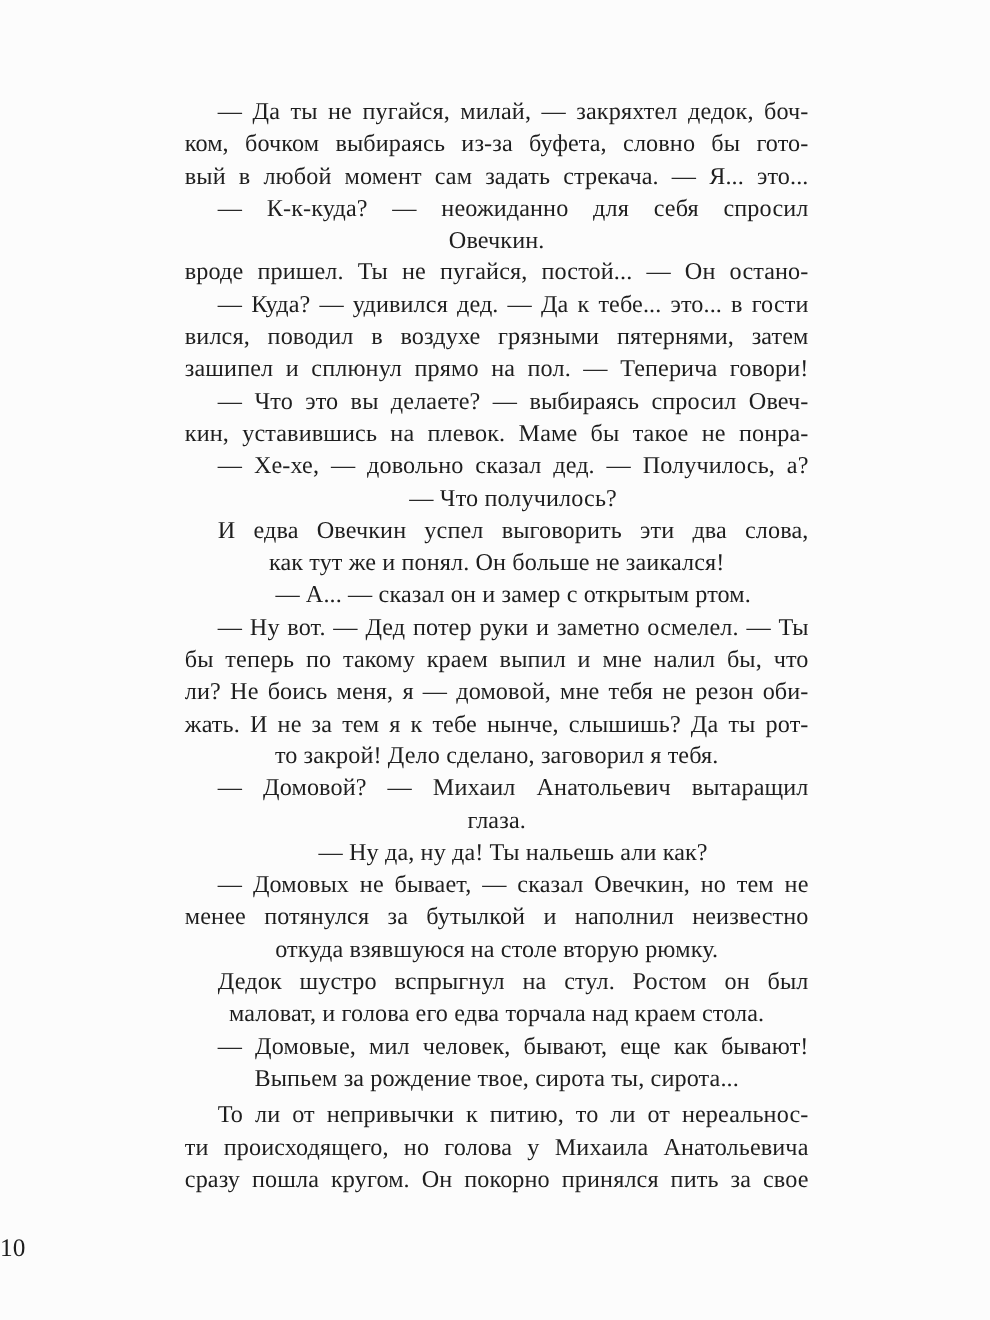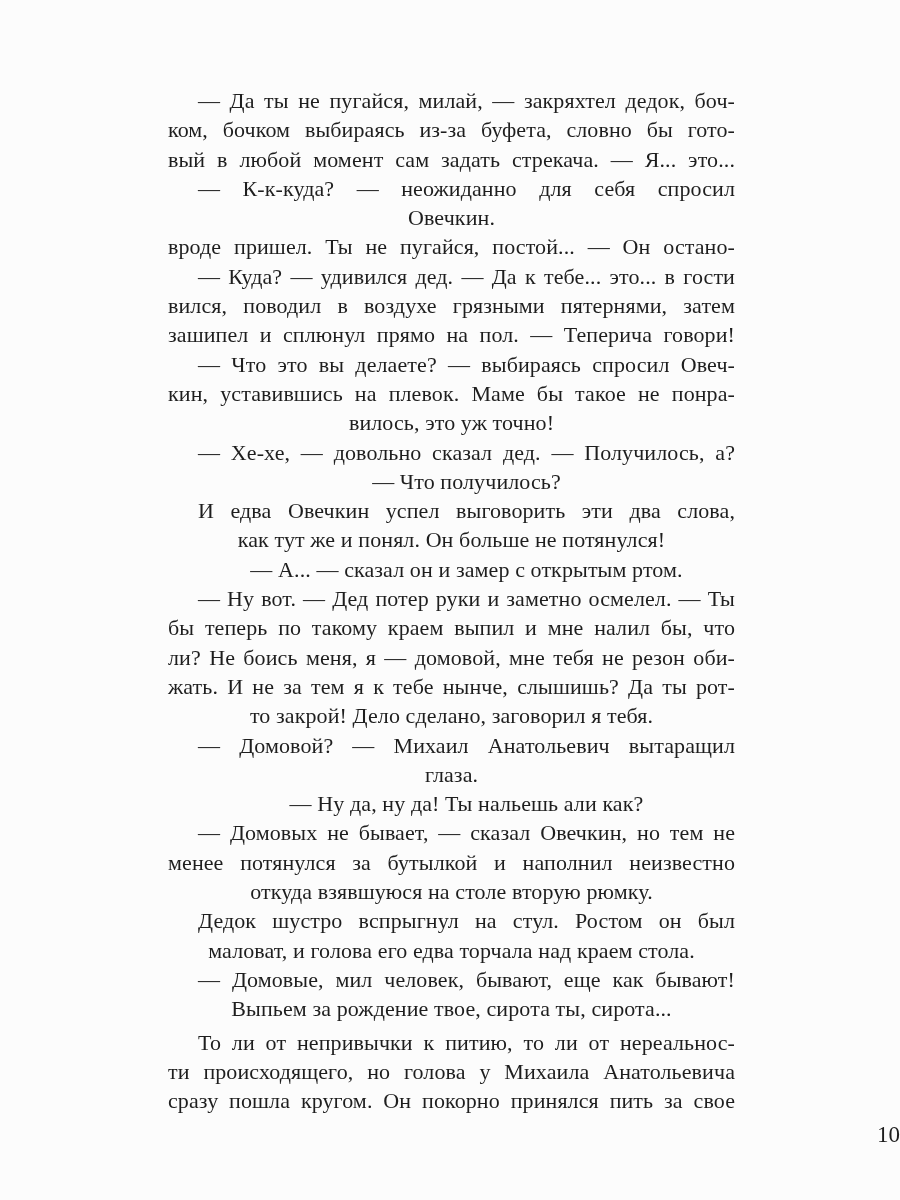--- a/index.html
+++ b/index.html
@@ -50,21 +50,21 @@
     text-align-last: justify;
   }
   .line-l {
     text-align: center;
   }
   .folio {
     position: absolute;
     left: 0;
     top: 1120px;
     width: 900px;
-    text-align: right;
+    text-align: left;
     font-size: 23px;
     line-height: 30px;
     color: #1e1e1e;
   }
 </style>
 </head>
 <body>
 
 <div class="book-page">
   <div class="text-block">
@@ -79,31 +79,30 @@
       </div>
       <div class="paragraph">
         <div class="line line-j">вроде пришел. Ты не пугайся, постой... — Он остано-</div>
         <div class="line line-j indent">— Куда? — удивился дед. — Да к тебе... это... в гости</div>
         <div class="line line-j">вился, поводил в воздухе грязными пятернями, затем</div>
         <div class="line line-j">зашипел и сплюнул прямо на пол. — Теперича говори!</div>
       </div>
       <div class="paragraph">
         <div class="line line-j indent">— Что это вы делаете? — выбираясь спросил Овеч-</div>
         <div class="line line-j">кин, уставившись на плевок. Маме бы такое не понра-</div>
-        <div class="line line-l">вилось, это уж точно!</div>
       </div>
       <div class="paragraph">
         <div class="line line-j indent">— Хе-хе, — довольно сказал дед. — Получилось, а?</div>
       </div>
       <div class="paragraph">
         <div class="line line-l indent">— Что получилось?</div>
       </div>
       <div class="paragraph">
         <div class="line line-j indent">И едва Овечкин успел выговорить эти два слова,</div>
-        <div class="line line-l">как тут же и понял. Он больше не потянулся!</div>
+        <div class="line line-l">как тут же и понял. Он больше не заикался!</div>
       </div>
       <div class="paragraph">
         <div class="line line-l indent">— А... — сказал он и замер с открытым ртом.</div>
       </div>
       <div class="paragraph">
         <div class="line line-j indent">— Ну вот. — Дед потер руки и заметно осмелел. — Ты</div>
         <div class="line line-j">бы теперь по такому краем выпил и мне налил бы, что</div>
         <div class="line line-j">ли? Не боись меня, я — домовой, мне тебя не резон оби-</div>
         <div class="line line-j">жать. И не за тем я к тебе нынче, слышишь? Да ты рот-</div>
         <div class="line line-l">то закрой! Дело сделано, заговорил я тебя.</div>

